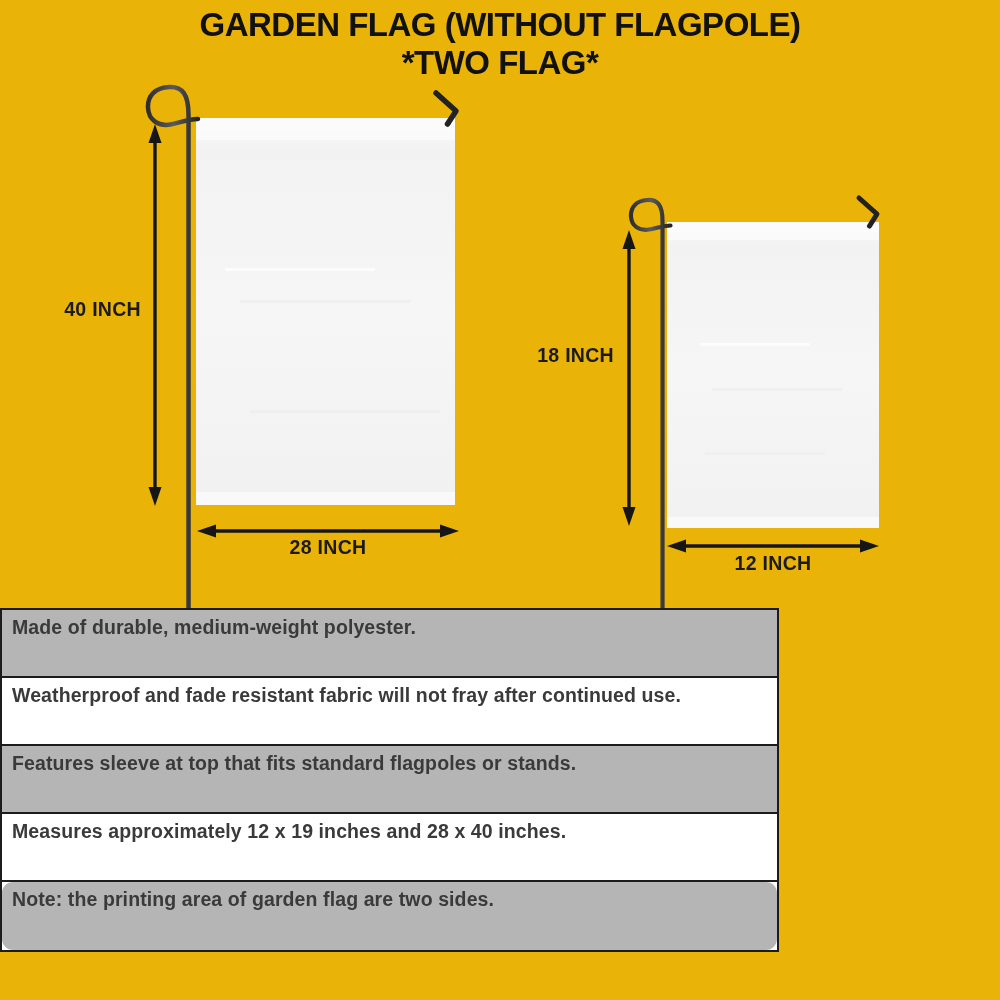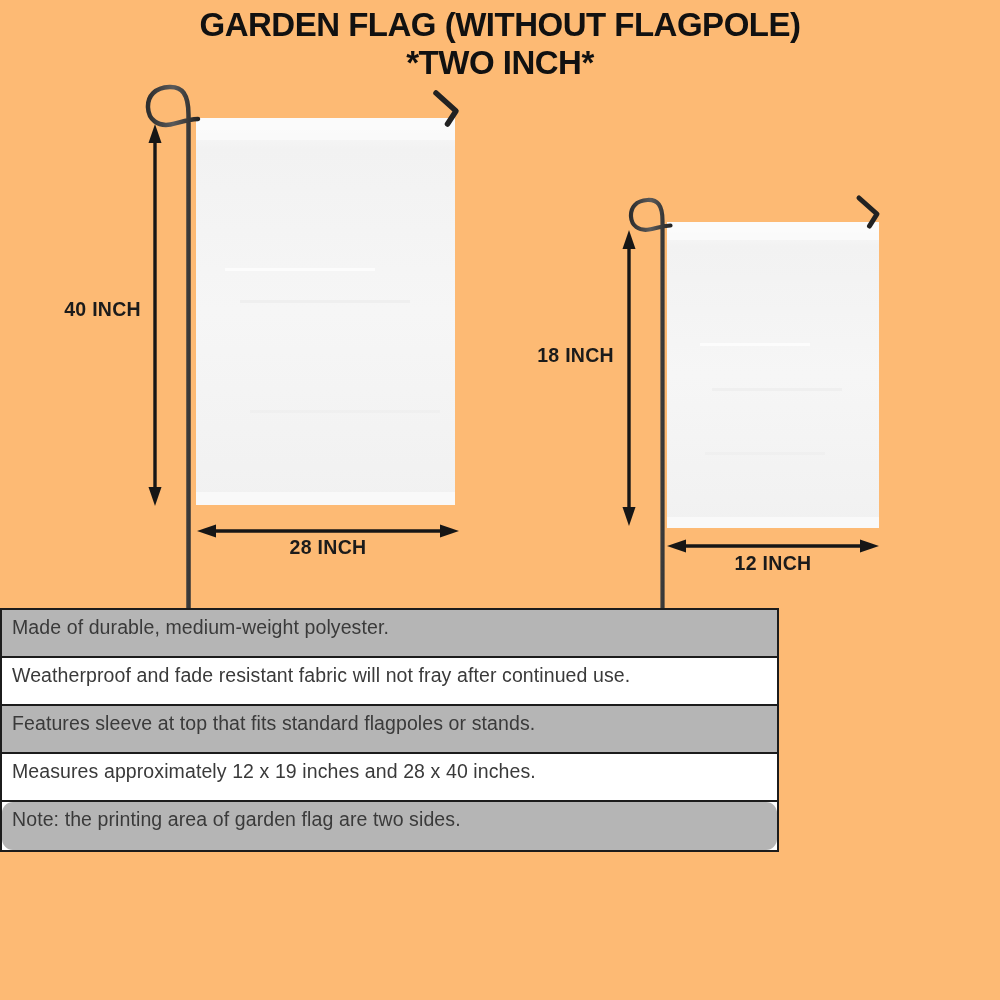--- a/index.html
+++ b/index.html
@@ -1,19 +1,19 @@
 <!DOCTYPE html>
 <html><head>
 <meta charset="utf-8">
 <style>
   * { margin: 0; padding: 0; box-sizing: border-box; }
   html, body { width: 1000px; height: 1000px; background: #ffffff; overflow: hidden; }
   body { font-family: "Liberation Sans", sans-serif; position: relative; }
 
-  .canvas { position: absolute; inset: 0; background: #fdba74; }
+  .canvas { position: absolute; inset: 0; background: #eab308; }
 
   
   .title-block {
     position: absolute; top: 6px; left: 0; width: 1000px;
     text-align: center; color: #111111;
   }
   .title-line {
     display: block;
     font-size: 33px; font-weight: 900; letter-spacing: -0.5px;
     line-height: 38px; color: #111111;
@@ -25,36 +25,37 @@
     font-family: "Liberation Sans", sans-serif;
     font-size: 19.5px; font-weight: bold; fill: #1b1b1b; letter-spacing: 0.3px;
   }
 
   
   .features {
     position: absolute; top: 608px; left: 0; width: 779px;
     border: 2px solid #1c1c1c; background: #ffffff;
   }
   .feature-row {
-    height: 48px; padding: 6px 10px 0 10px;
+    height: 68px; padding: 6px 10px 0 10px;
     font-size: 19.5px; color: #3a3a3a; letter-spacing: 0.1px;
     border-bottom: 2px solid #1c1c1c;
     background: #ffffff;
+    font-weight: bold;
   }
   .feature-row:nth-child(odd) { background: #b5b5b5; }
   .feature-row:last-child { border-bottom: none; border-radius: 11px; }
 </style>
 </head>
 <body>
 
 <div class="canvas">
 
   <div class="title-block">
     <span class="title-line">GARDEN FLAG (WITHOUT FLAGPOLE)</span>
-    <span class="title-line">*TWO INCH*</span>
+    <span class="title-line">*TWO FLAG*</span>
   </div>
 
   <svg class="diagram" viewBox="0 0 1000 1000">
     <defs>
       <linearGradient id="flagGrad" x1="0" y1="0" x2="0" y2="1">
         <stop offset="0" stop-color="#fafafa"></stop>
         <stop offset="0.08" stop-color="#f2f2f2"></stop>
         <stop offset="0.5" stop-color="#f6f6f6"></stop>
         <stop offset="1" stop-color="#f1f1f1"></stop>
       </linearGradient>

